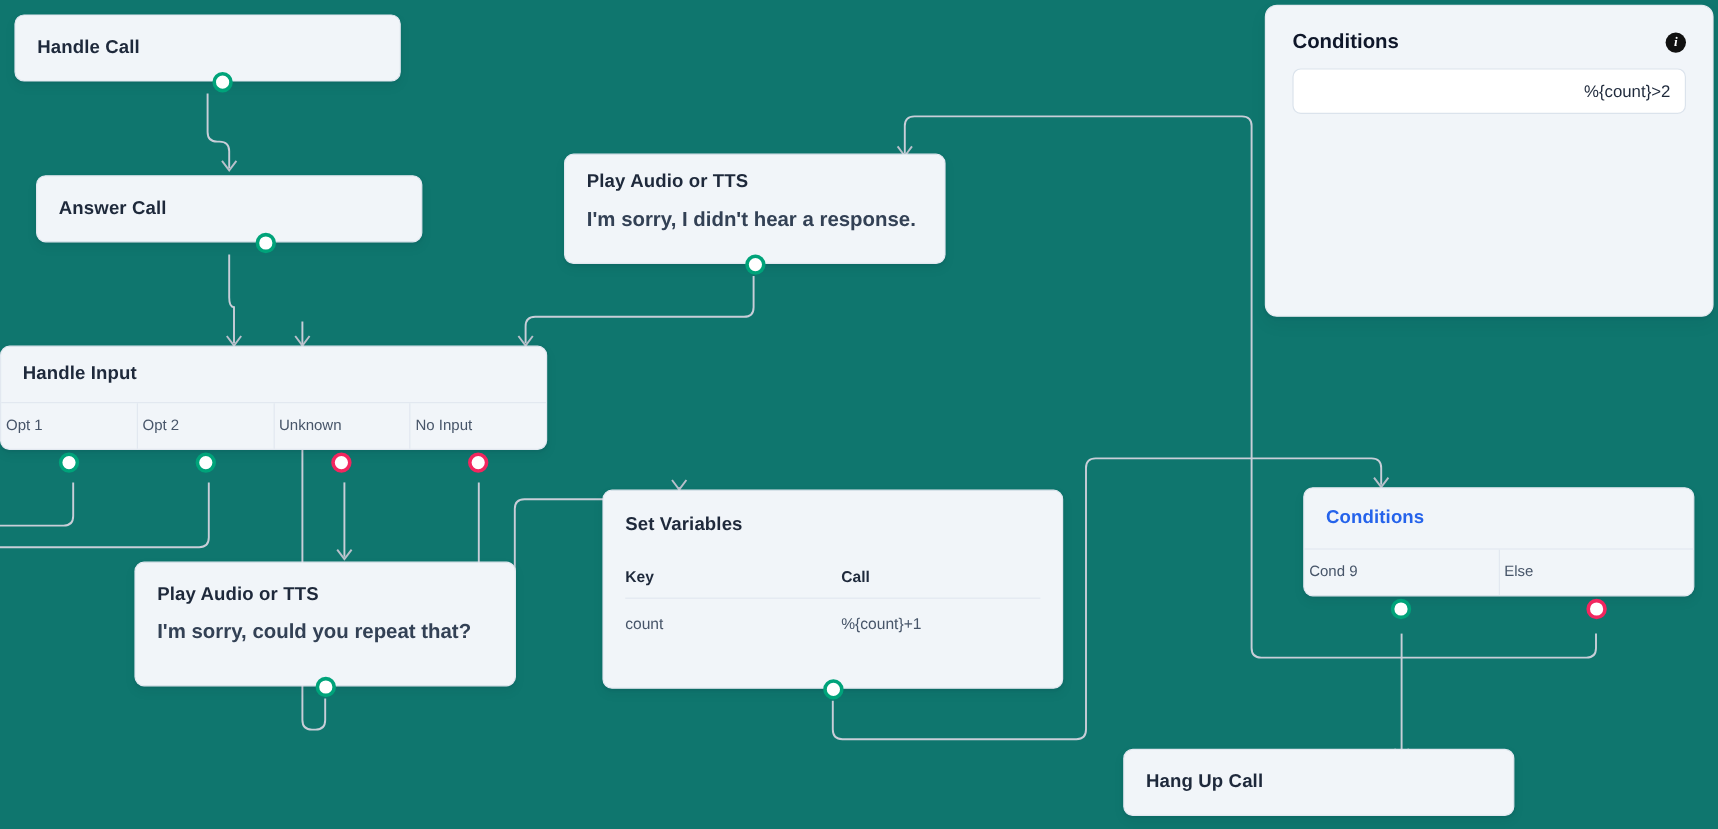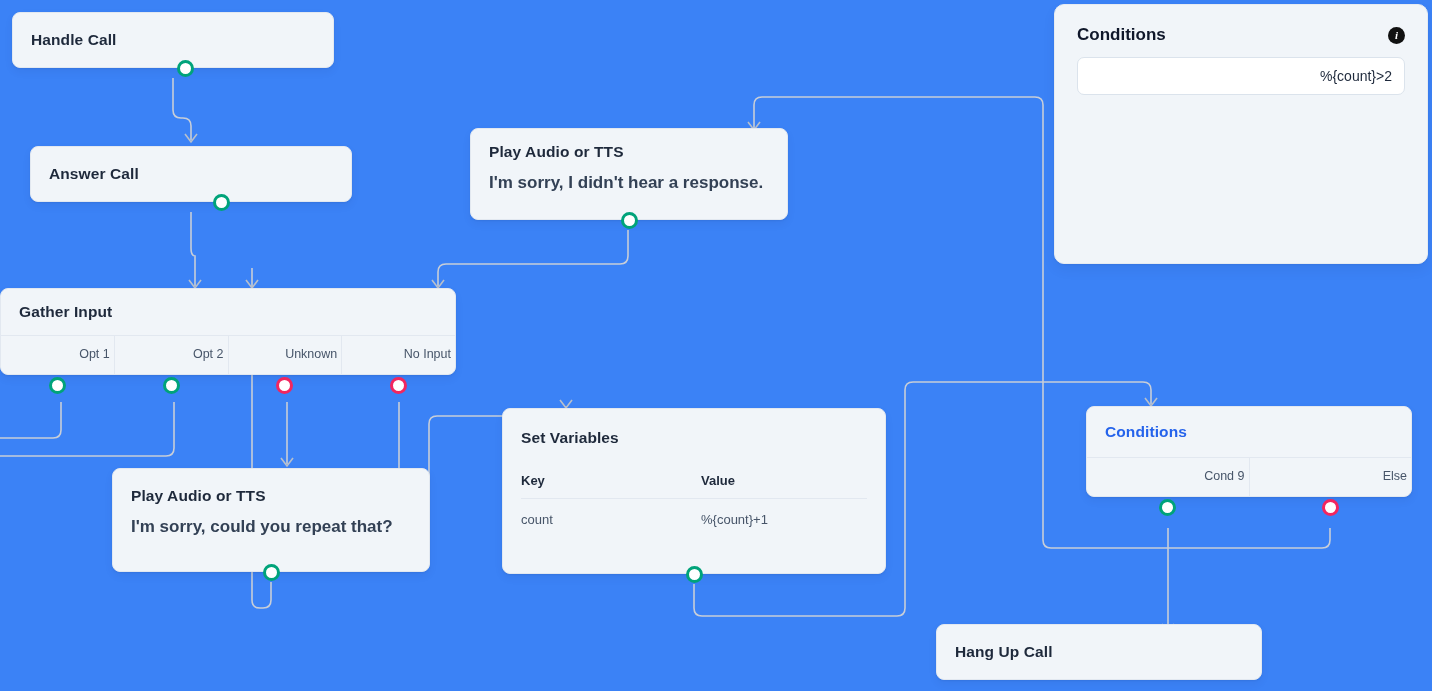--- a/index.html
+++ b/index.html
@@ -2,21 +2,21 @@
 <html><head>
 <meta charset="utf-8">
 <style>
   * { box-sizing: border-box; margin: 0; padding: 0; }
   html, body {
     width: 1432px; height: 691px;
     background: #ffffff;
     font-family: "Liberation Sans", sans-serif;
     overflow: hidden;
   }
-  #canvas { position: relative; width: 1432px; height: 691px; background: #3b82f6; }
+  #canvas { position: relative; width: 1432px; height: 691px; background: #0f766e; }
 
   svg.edges { position: absolute; left: 0; top: 0; width: 1432px; height: 691px; pointer-events: none; }
   svg.edges path { fill: none; stroke: #c8ced8; stroke-width: 1.6; }
   svg.edges .arrowhead { fill: none; stroke: #b9c0cb; stroke-width: 1.6; }
 
   .node {
     position: absolute;
     background: #f1f5f9;
     border: 1px solid #e2e8f0;
     border-radius: 8px;
@@ -28,21 +28,21 @@
   }
   .node-title.sel { color: #2563eb; }
   .node-sub {
     font-size: 17px; color: #334155; padding: 12px 18px 14px 18px; white-space: nowrap; font-weight: bold;
   }
   .node.simple { display: flex; align-items: center; }
   .node.simple .node-title { padding: 0 18px; }
 
   .ports { display: flex; border-top: 1px solid #e2e8f0; }
   .port-cell {
-    flex: 1; position: relative; text-align: right;
+    flex: 1; position: relative; text-align: left;
     font-size: 12.5px; color: #475569;
     padding: 11px 4px 13px 4px;
     border-right: 1px solid #e2e8f0;
   }
   .port-cell:last-child { border-right: none; }
 
   .port-dot {
     position: absolute; width: 17px; height: 17px; border-radius: 50%;
     background: #ffffff; border: 3px solid #00a37a; z-index: 5;
   }
@@ -120,21 +120,21 @@
     <div class="node-title">Handle Call</div>
     <div class="port-dot" style="left:164px; top:47px;"></div>
   </div>
 
   <div class="node simple" style="left:30px; top:146px; width:322px; height:56px;">
     <div class="node-title">Answer Call</div>
     <div class="port-dot" style="left:182px; top:47px;"></div>
   </div>
 
   <div class="node" style="left:0px; top:288px; width:456px;">
-    <div class="node-title" style="padding-bottom:14px;">Gather Input</div>
+    <div class="node-title" style="padding-bottom:14px;">Handle Input</div>
     <div class="ports">
       <div class="port-cell">
         <span>Opt 1</span>
         <div class="port-dot" style="left:50%; margin-left:-8.5px; top:41px;"></div>
       </div>
       <div class="port-cell">
         <span>Opt 2</span>
         <div class="port-dot" style="left:50%; margin-left:-8.5px; top:41px;"></div>
       </div>
       <div class="port-cell">
@@ -158,21 +158,21 @@
     <div class="node-title" style="padding-top:18px;">Play Audio or TTS</div>
     <div class="node-sub">I'm sorry, could you repeat that?</div>
     <div class="port-dot" style="left:150px; top:95px;"></div>
   </div>
 
   <div class="node" style="left:502px; top:408px; width:384px; height:166px;">
     <div class="node-title" style="padding-top:20px;">Set Variables</div>
     <div class="tbl" style="margin-top:14px;">
       <div class="tbl-row head">
         <div class="tbl-k">Key</div>
-        <div class="tbl-v">Value</div>
+        <div class="tbl-v">Call</div>
       </div>
       <div class="tbl-row body">
         <div class="tbl-k">count</div>
         <div class="tbl-v">%{count}+1</div>
       </div>
     </div>
     <div class="port-dot" style="left:183px; top:157px;"></div>
   </div>
 
   <div class="node" style="left:1086px; top:406px; width:326px;">

